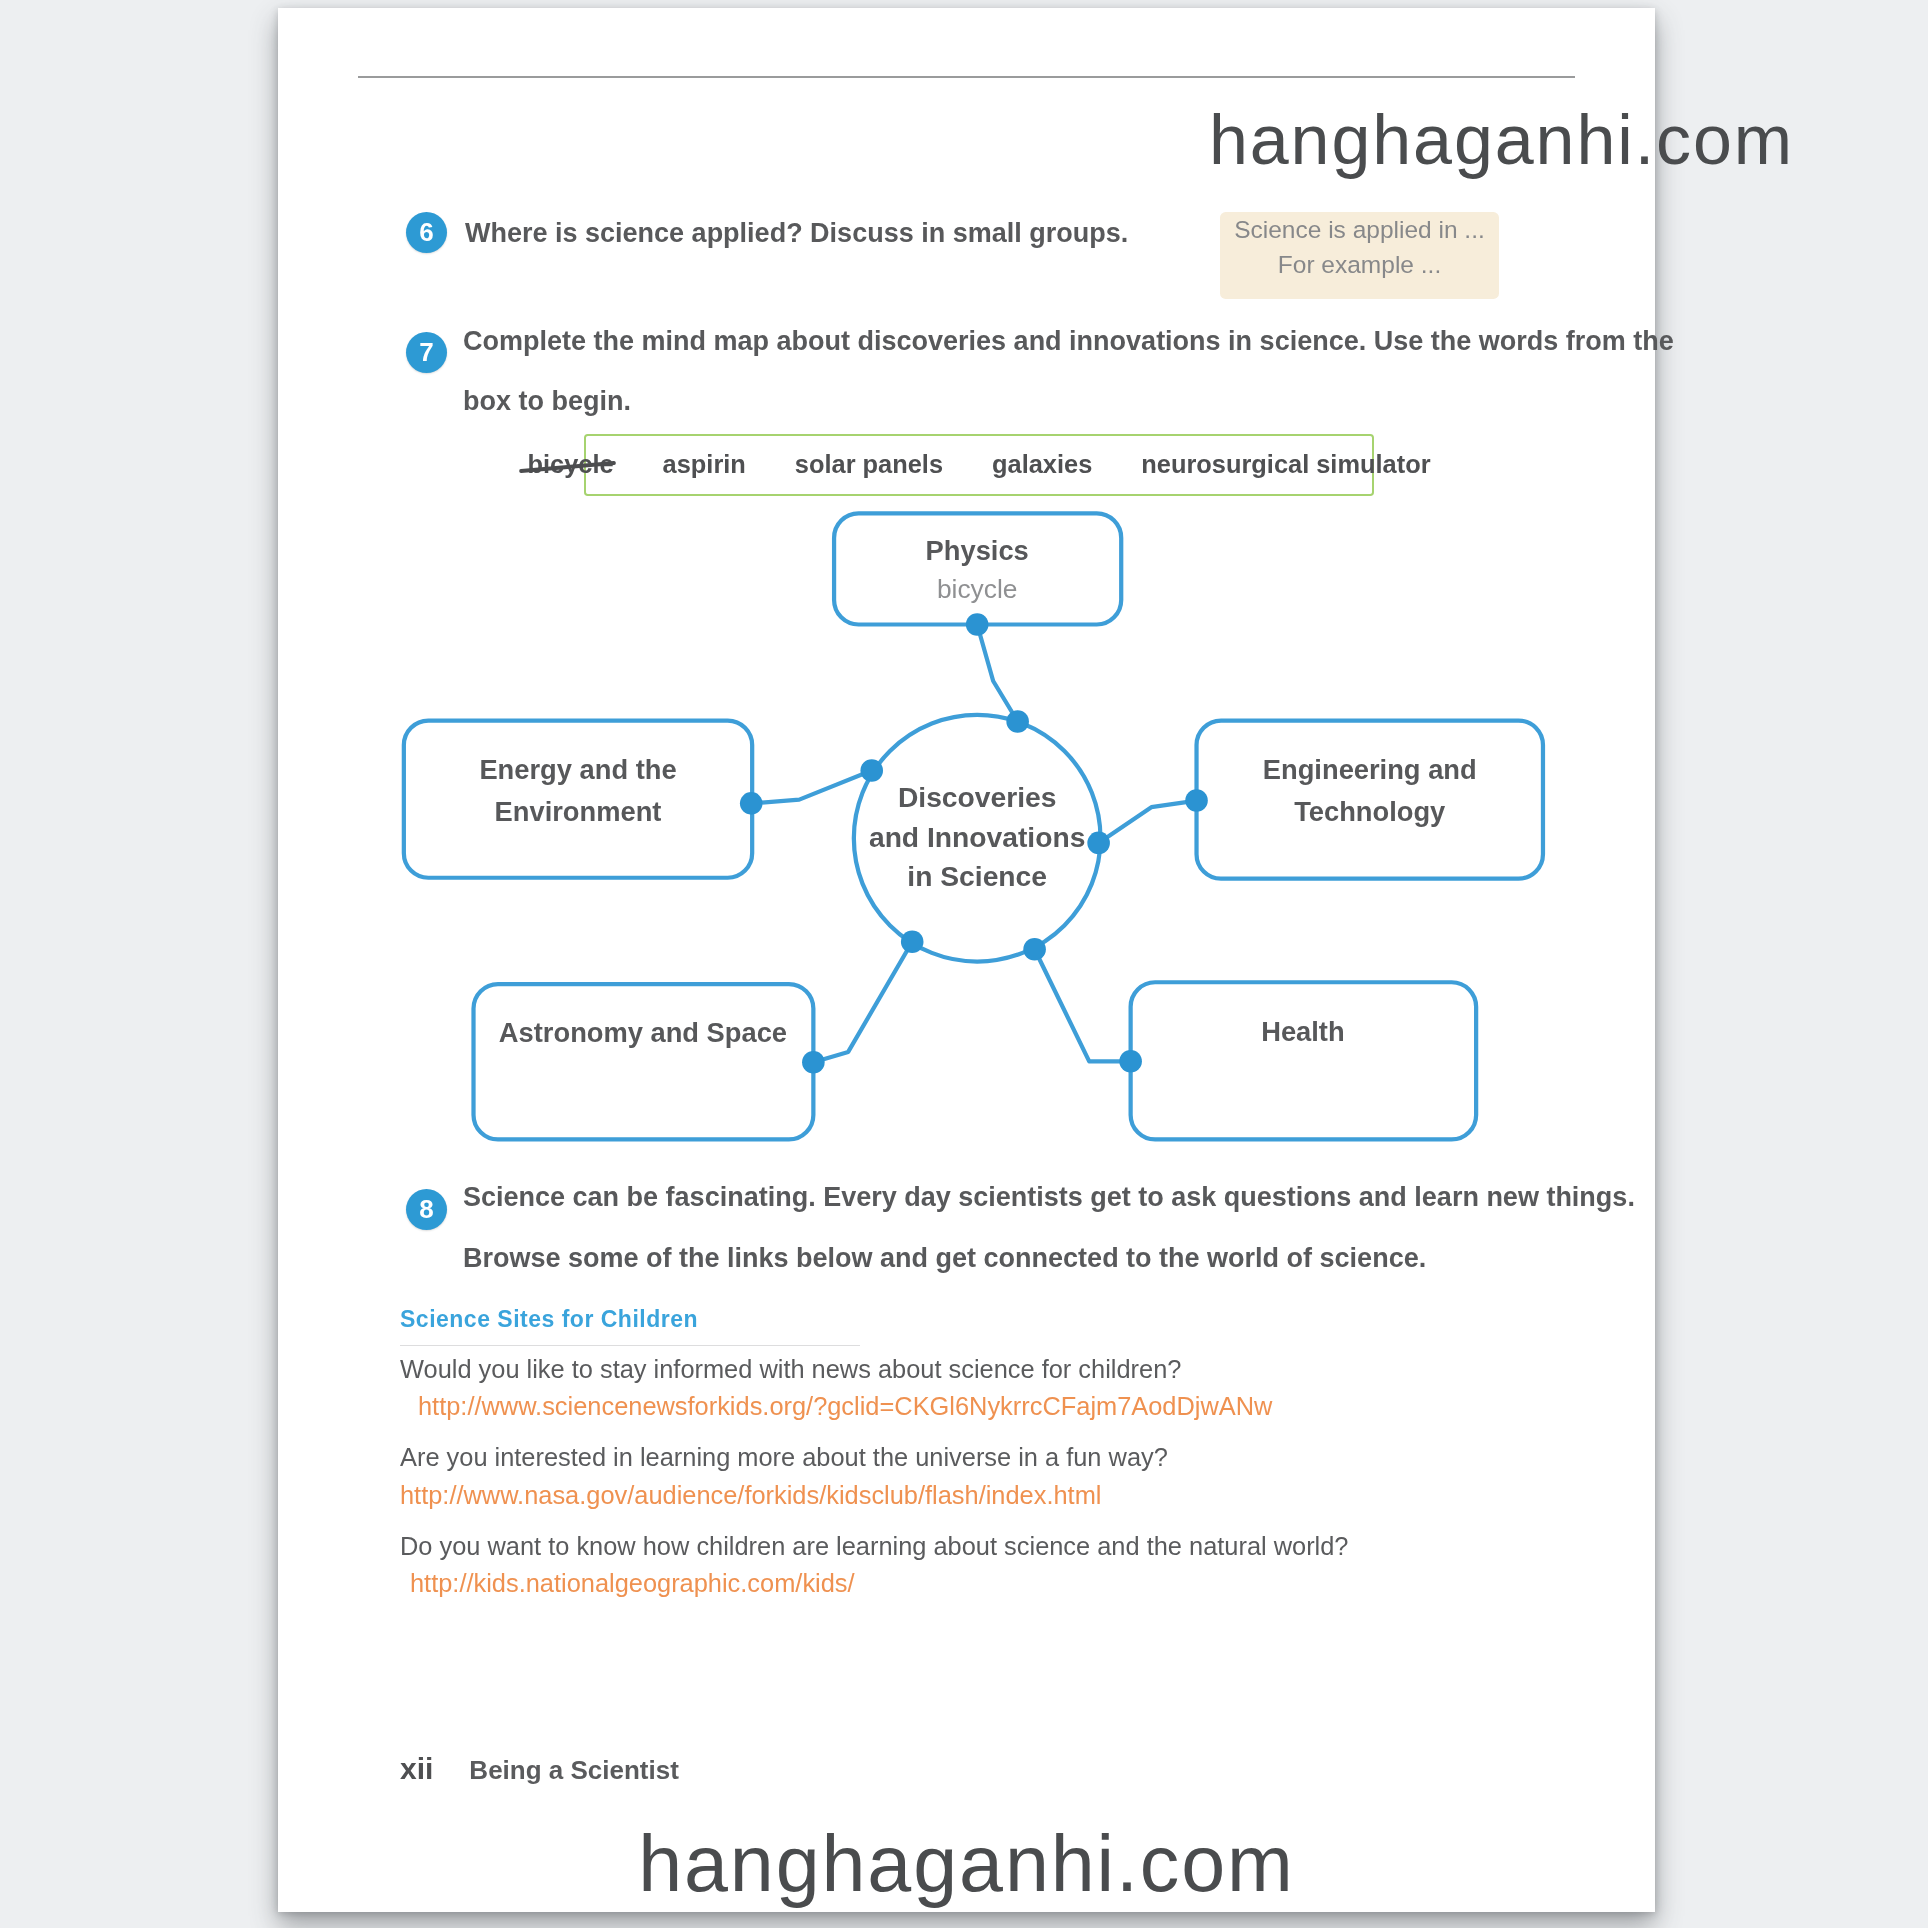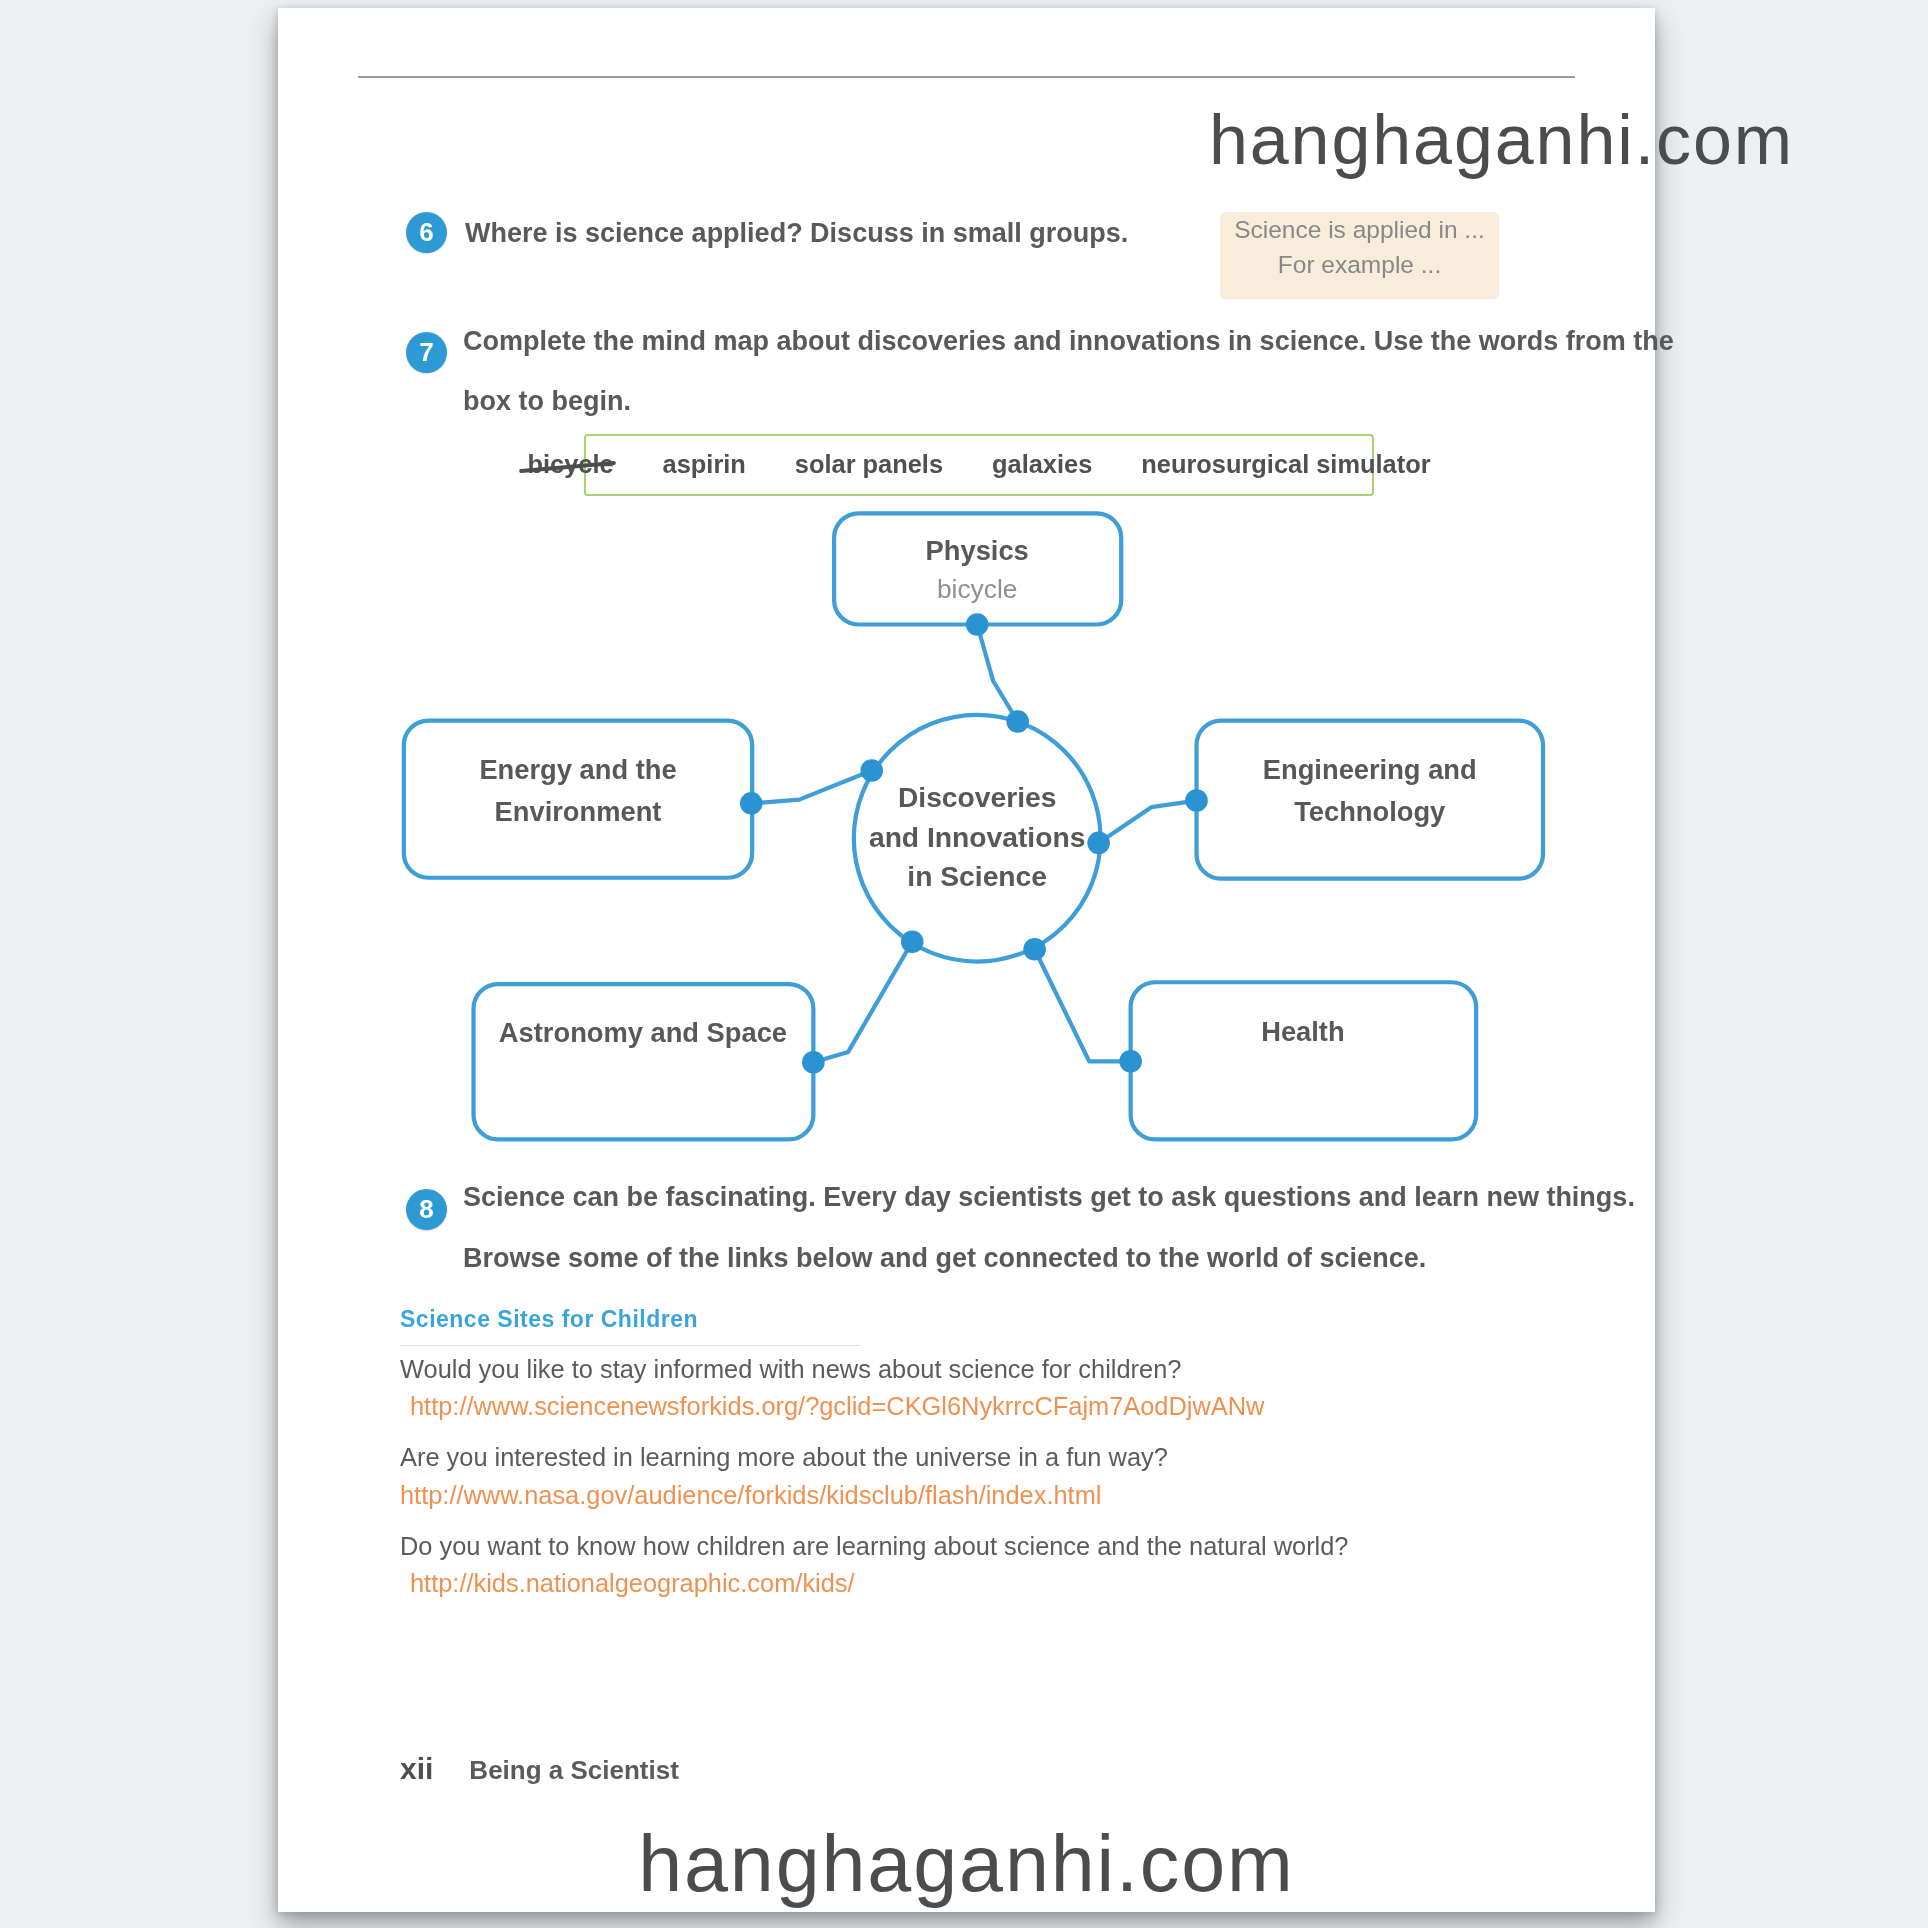--- a/index.html
+++ b/index.html
@@ -140,21 +140,21 @@
   </div>
 
   <div class="abs badge" style="left:128px;top:1181px;">8</div>
   <div class="abs instr" style="left:185px;top:1171px;line-height:36px;">Science can be fascinating. Every day scientists get to ask questions and learn new things.</div>
   <div class="abs instr" style="left:185px;top:1232px;line-height:36px;">Browse some of the links below and get connected to the world of science.</div>
 
   <div class="abs" id="sites-heading">Science Sites for Children</div>
   <div class="abs" id="heading-rule"></div>
 
   <div class="abs q-text" style="left:122px;top:1347px;">Would you like to stay informed with news about science for children?</div>
-  <a class="abs url-text" style="left:132px;top:1384px;" href="#">http://www.sciencenewsforkids.org/?gclid=CKGl6NykrrcCFajm7AodDjwANw</a>
+  <a class="abs url-text" style="left:140px;top:1384px;" href="#">http://www.sciencenewsforkids.org/?gclid=CKGl6NykrrcCFajm7AodDjwANw</a>
 
   <div class="abs q-text" style="left:122px;top:1435px;">Are you interested in learning more about the universe in a fun way?</div>
   <a class="abs url-text" style="left:122px;top:1473px;" href="#">http://www.nasa.gov/audience/forkids/kidsclub/flash/index.html</a>
 
   <div class="abs q-text" style="left:122px;top:1524px;">Do you want to know how children are learning about science and the natural world?</div>
   <a class="abs url-text" style="left:132px;top:1561px;" href="#">http://kids.nationalgeographic.com/kids/</a>
 
   <div class="abs" id="footer">
     <span class="pageno">xii</span>
     <span class="chapter">Being a Scientist</span>

